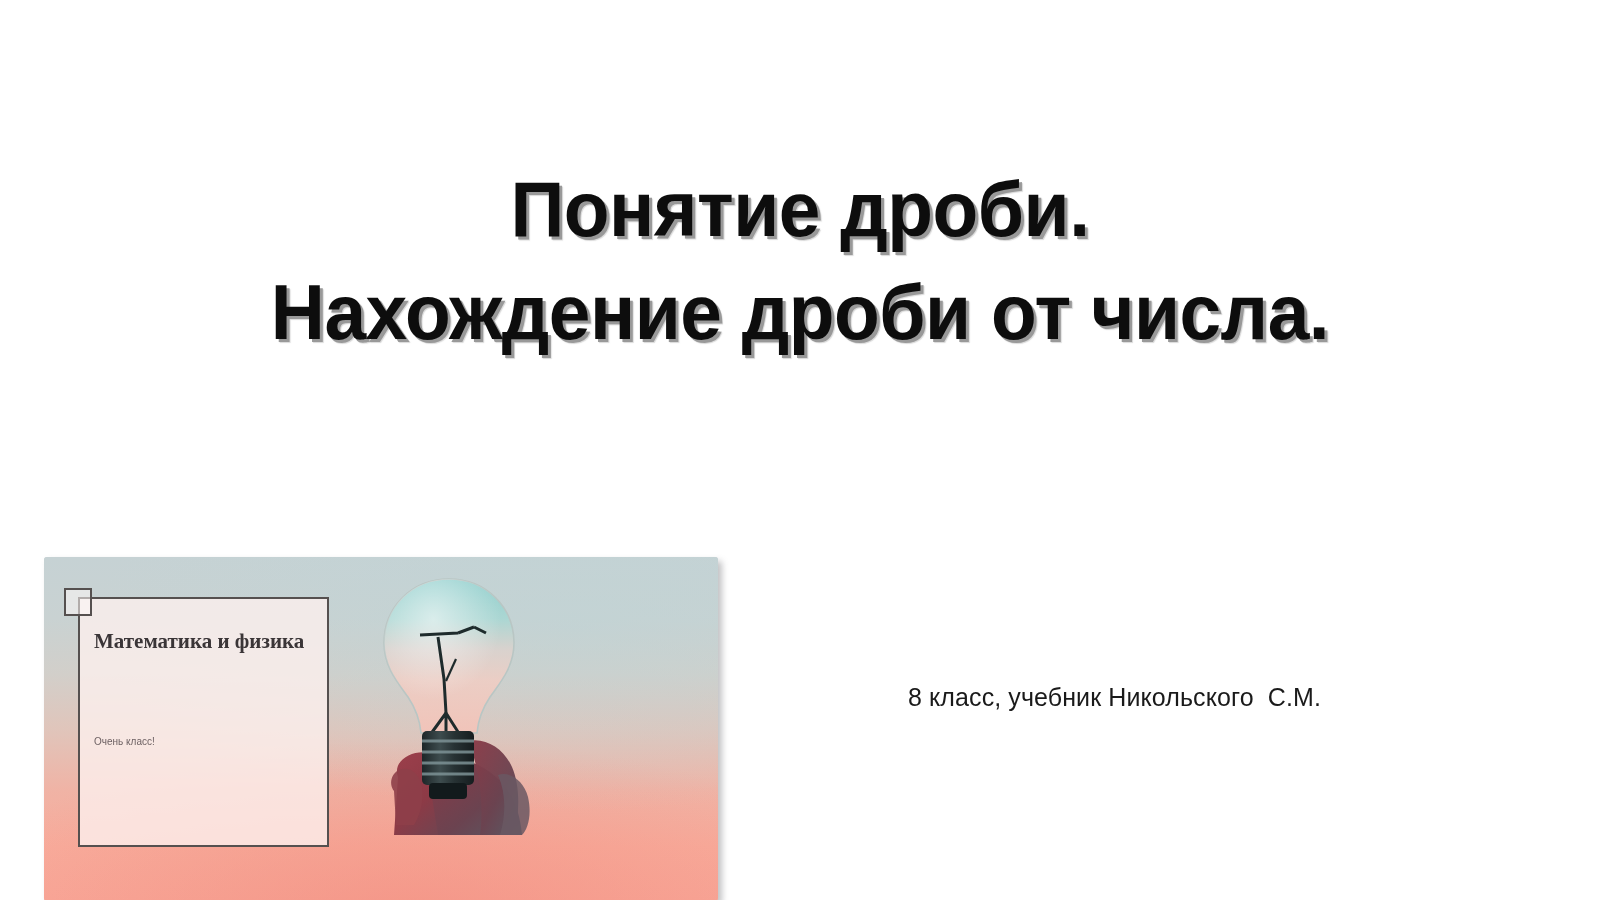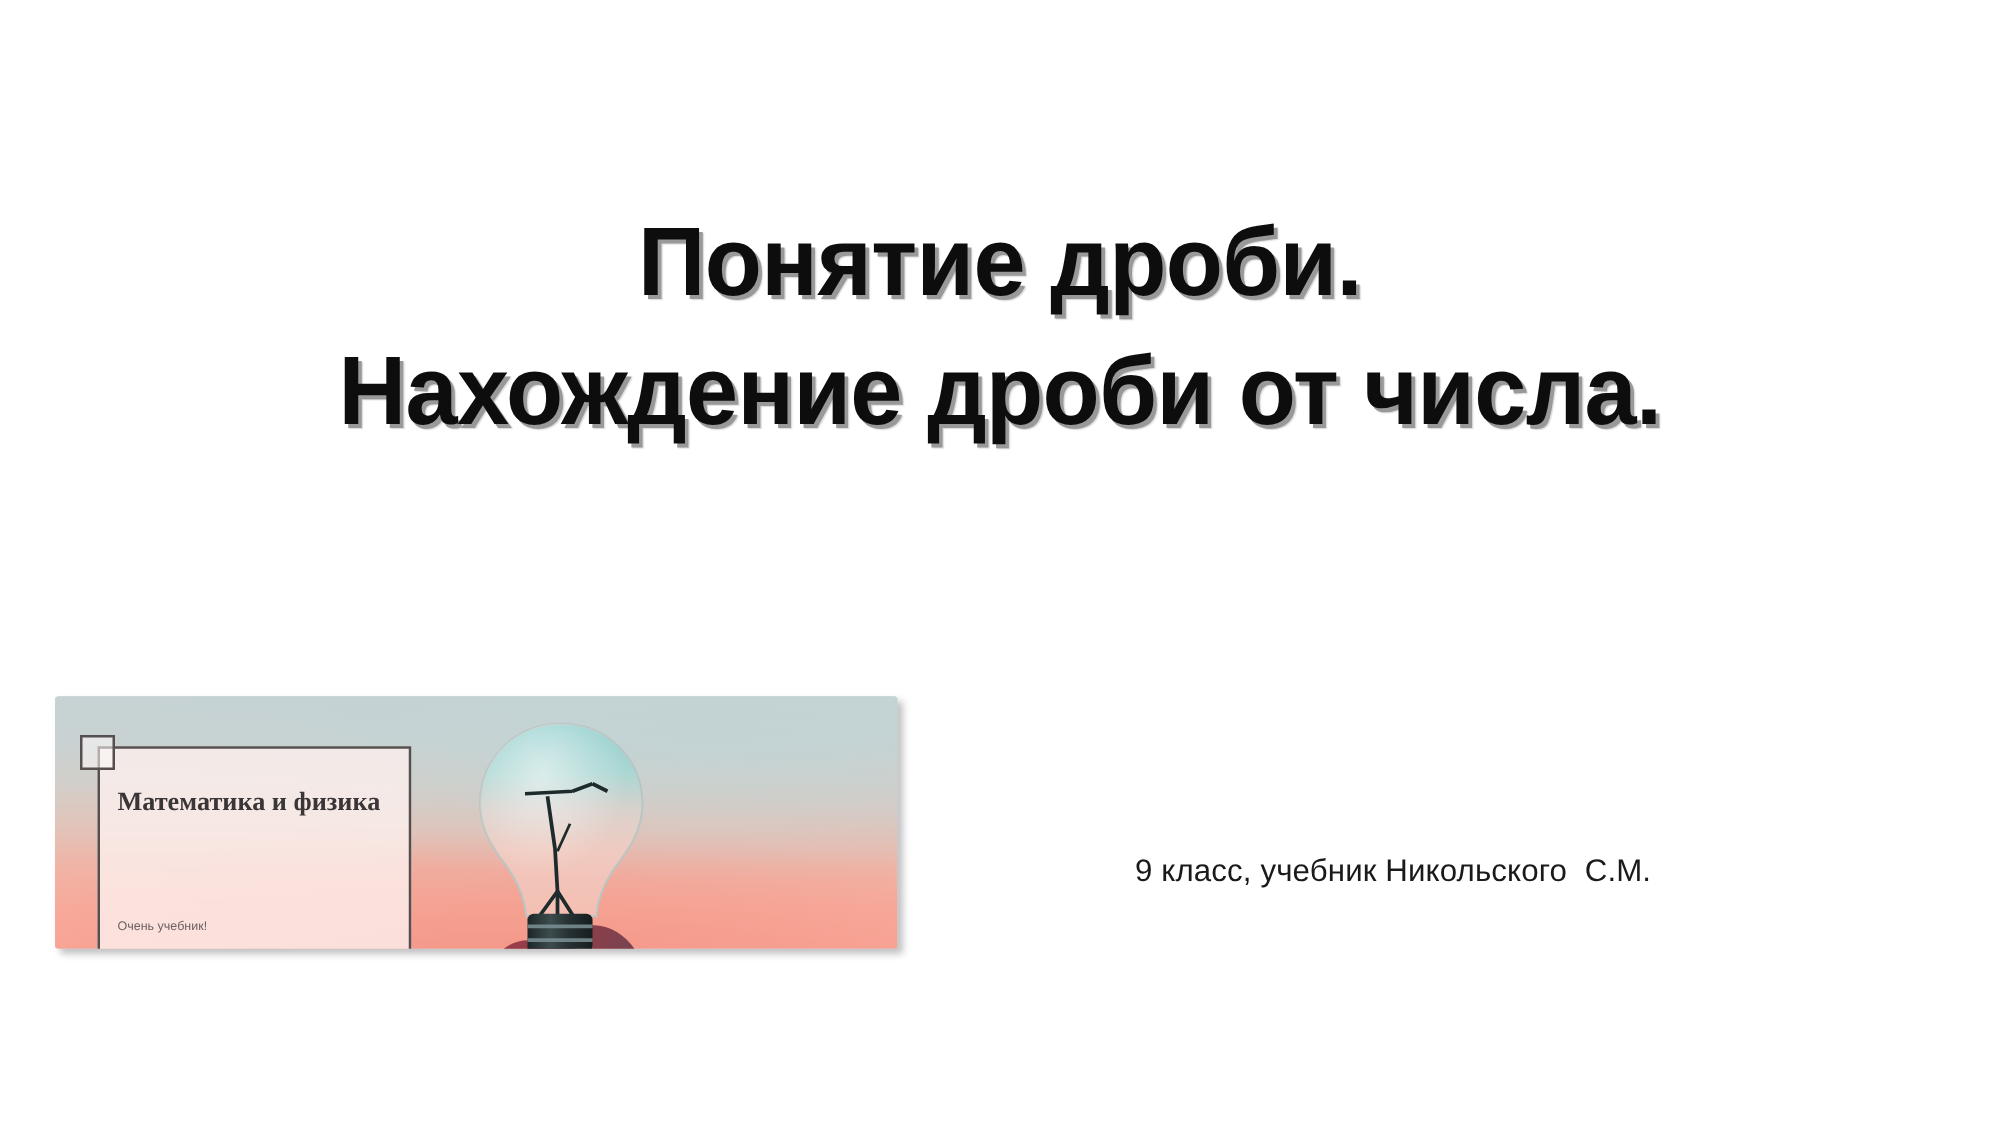--- a/index.html
+++ b/index.html
@@ -61,21 +61,21 @@
     letter-spacing: 0.1px;
     user-select: none;
   }
 
   
   #picture-card {
     position: absolute;
     left: 44px;
     top: 557px;
     width: 674px;
-    height: 202px;
+    height: 344px;
     overflow: hidden;
     border-radius: 3px;
     box-shadow: 4px 4px 6px rgba(120,120,125,0.45);
     background: #cfd6d8;
   }
   
   #photo-bg {
     position: absolute;
     inset: 0;
     background:
@@ -162,31 +162,31 @@
 </head>
 <body>
 
 <div id="slide">
 
   <div id="title-block">
     <span class="title-line">Понятие дроби.</span>
     <span class="title-line">Нахождение дроби от числа.</span>
   </div>
 
-  <div id="subtitle">9 класс, учебник Никольского  С.М.</div>
+  <div id="subtitle">8 класс, учебник Никольского  С.М.</div>
 
   <div id="picture-card">
 
     <div id="photo-bg"></div>
 
     <div id="card-frame"></div>
     <div id="card-corner-square"></div>
 
     <div id="card-heading">Математика и физика</div>
-    <div id="card-caption">Очень учебник!</div>
+    <div id="card-caption">Очень класс!</div>
 
     <div id="bulb-wrap">
       <svg width="230" height="272" viewBox="0 0 230 272" xmlns="http://www.w3.org/2000/svg">
         <defs>
           <linearGradient id="glassGrad" x1="0" y1="0" x2="0" y2="1">
             <stop offset="0%" stop-color="#8fcfcd" stop-opacity="0.95"></stop>
             <stop offset="26%" stop-color="#a9d7d3" stop-opacity="0.92"></stop>
             <stop offset="46%" stop-color="#dcd2cd" stop-opacity="0.85"></stop>
             <stop offset="66%" stop-color="#f1cdc3" stop-opacity="0.85"></stop>
             <stop offset="100%" stop-color="#f4c3b8" stop-opacity="0.88"></stop>

